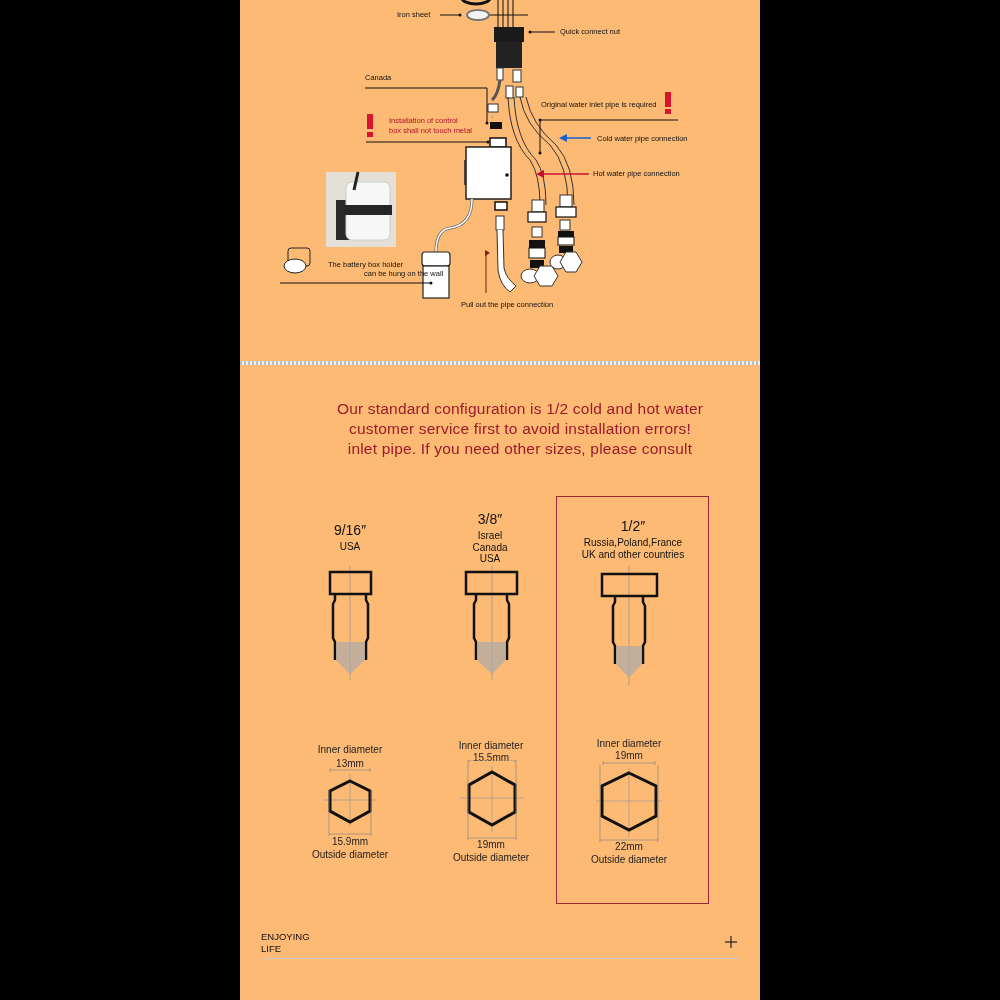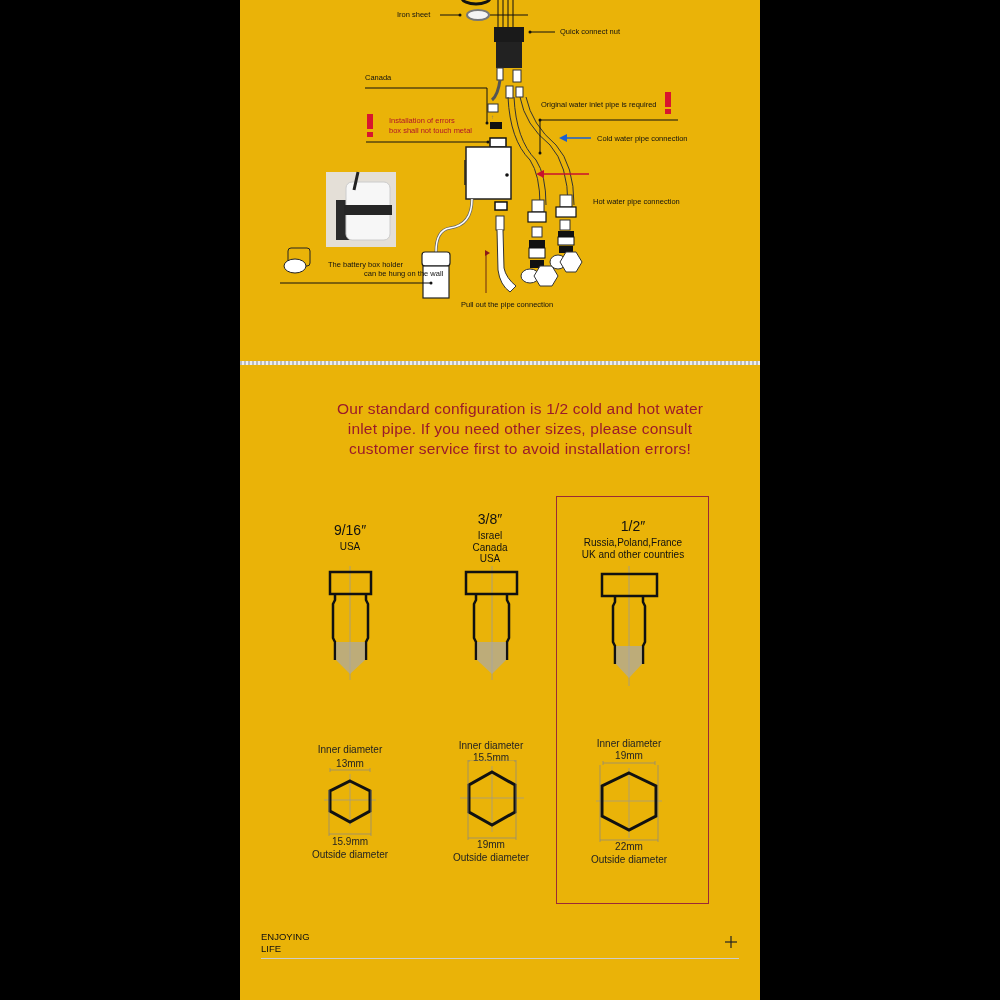--- a/index.html
+++ b/index.html
@@ -3,21 +3,21 @@
   <meta charset="utf-8">
   <style>
     html, body { margin: 0; padding: 0; }
     body {
       width: 1000px; height: 1000px; background: #000;
       position: relative; overflow: hidden;
       font-family: "Liberation Sans", sans-serif;
     }
     .page {
       position: absolute; left: 240px; top: 0; width: 520px; height: 1000px;
-      background: #eab308; overflow: hidden;
+      background: #fdba74; overflow: hidden;
     }
     .abs { position: absolute; }
     .lbl { position: absolute; font-size: 7.5px; color: #111; white-space: nowrap; line-height: 1.3; }
     .lbl.red { color: #b0142a; }
     .divider {
       position: absolute; left: 0; top: 361px; width: 520px; height: 4px;
       background-image: repeating-linear-gradient(90deg, #bbb 0 2px, #eee 2px 4px);
     }
     .notice {
       position: absolute; left: 0; top: 399px; width: 520px; text-align: center;
@@ -138,36 +138,36 @@
       <rect x="127" y="114" width="6" height="15" fill="#d8152f"></rect>
       <rect x="127" y="132" width="6" height="5" fill="#d8152f"></rect>
 
       <rect x="425" y="92" width="6" height="15" fill="#d8152f"></rect>
       <rect x="425" y="109" width="6" height="5" fill="#d8152f"></rect>
     </svg>
 
     <div class="lbl" style="left:157px;top:10px;">Iron sheet</div>
     <div class="lbl" style="left:320px;top:27px;">Quick connect nut</div>
     <div class="lbl" style="left:125px;top:73px;">Canada</div>
-    <div class="lbl red" style="left:149px;top:116px;">Installation of errors</div>
+    <div class="lbl red" style="left:149px;top:116px;">Installation of control</div>
     <div class="lbl red" style="left:149px;top:126px;">box shall not touch metal</div>
     <div class="lbl" style="left:301px;top:100px;">Original water inlet pipe is required</div>
     <div class="lbl" style="left:357px;top:134px;">Cold water pipe connection</div>
-    <div class="lbl" style="left:353px;top:169px;margin-top:28px;">Hot water pipe connection</div>
+    <div class="lbl" style="left:353px;top:169px;">Hot water pipe connection</div>
     <div class="lbl" style="left:88px;top:260px;">The battery box holder</div>
     <div class="lbl" style="left:88px;top:269px;margin-left:36px;">can be hung on the wall</div>
     <div class="lbl" style="left:221px;top:300px;">Pull out the pipe connection</div>
   </div>
 
   <div class="divider"></div>
 
   <div class="notice">
     <div>Our standard configuration is 1/2 cold and hot water</div>
+    <div>customer service first to avoid installation errors!</div>
     <div>inlet pipe. If you need other sizes, please consult</div>
-    <div>customer service first to avoid installation errors!</div>
   </div>
 
   <div class="hl-box"></div>
 
   <div class="size-col" style="left:60px;top:519px;width:100px;">
     <div class="size-title">9/16″</div>
     <div class="size-region">USA</div>
   </div>
 
   <div class="size-col" style="left:200px;top:508px;width:100px;">

